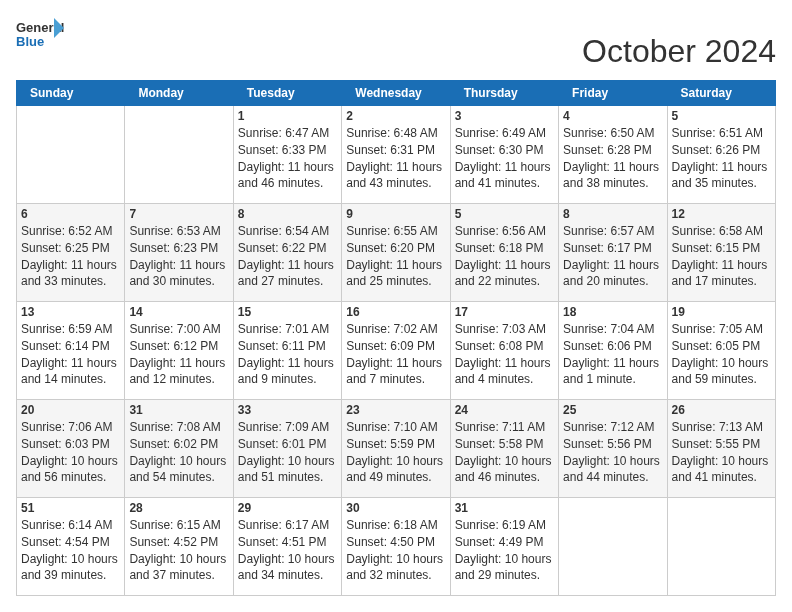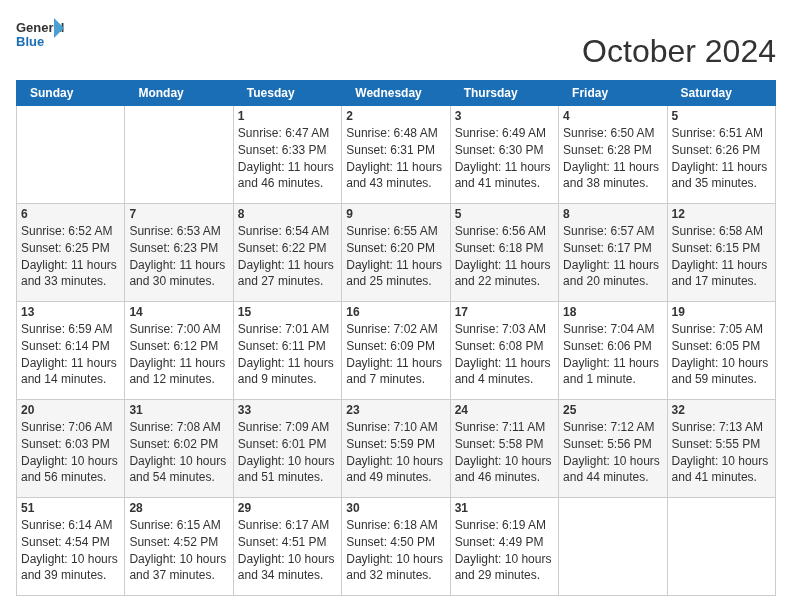--- a/index.html
+++ b/index.html
@@ -140,21 +140,21 @@
           <td><span class="day-num">18</span><span class="day-info">Sunrise: 7:04 AM<br>Sunset: 6:06 PM<br>Daylight: 11 hours and 1 minute.</span></td>
           <td><span class="day-num">19</span><span class="day-info">Sunrise: 7:05 AM<br>Sunset: 6:05 PM<br>Daylight: 10 hours and 59 minutes.</span></td>
         </tr>
         <tr>
           <td><span class="day-num">20</span><span class="day-info">Sunrise: 7:06 AM<br>Sunset: 6:03 PM<br>Daylight: 10 hours and 56 minutes.</span></td>
           <td><span class="day-num">31</span><span class="day-info">Sunrise: 7:08 AM<br>Sunset: 6:02 PM<br>Daylight: 10 hours and 54 minutes.</span></td>
           <td><span class="day-num">33</span><span class="day-info">Sunrise: 7:09 AM<br>Sunset: 6:01 PM<br>Daylight: 10 hours and 51 minutes.</span></td>
           <td><span class="day-num">23</span><span class="day-info">Sunrise: 7:10 AM<br>Sunset: 5:59 PM<br>Daylight: 10 hours and 49 minutes.</span></td>
           <td><span class="day-num">24</span><span class="day-info">Sunrise: 7:11 AM<br>Sunset: 5:58 PM<br>Daylight: 10 hours and 46 minutes.</span></td>
           <td><span class="day-num">25</span><span class="day-info">Sunrise: 7:12 AM<br>Sunset: 5:56 PM<br>Daylight: 10 hours and 44 minutes.</span></td>
-          <td><span class="day-num">32</span><span class="day-info">Sunrise: 7:13 AM<br>Sunset: 5:55 PM<br>Daylight: 10 hours and 41 minutes.</span></td>
+          <td><span class="day-num">26</span><span class="day-info">Sunrise: 7:13 AM<br>Sunset: 5:55 PM<br>Daylight: 10 hours and 41 minutes.</span></td>
         </tr>
         <tr>
           <td><span class="day-num">51</span><span class="day-info">Sunrise: 6:14 AM<br>Sunset: 4:54 PM<br>Daylight: 10 hours and 39 minutes.</span></td>
           <td><span class="day-num">28</span><span class="day-info">Sunrise: 6:15 AM<br>Sunset: 4:52 PM<br>Daylight: 10 hours and 37 minutes.</span></td>
           <td><span class="day-num">29</span><span class="day-info">Sunrise: 6:17 AM<br>Sunset: 4:51 PM<br>Daylight: 10 hours and 34 minutes.</span></td>
           <td><span class="day-num">30</span><span class="day-info">Sunrise: 6:18 AM<br>Sunset: 4:50 PM<br>Daylight: 10 hours and 32 minutes.</span></td>
           <td><span class="day-num">31</span><span class="day-info">Sunrise: 6:19 AM<br>Sunset: 4:49 PM<br>Daylight: 10 hours and 29 minutes.</span></td>
           <td class="empty-cell"></td>
           <td class="empty-cell"></td>
         </tr>

